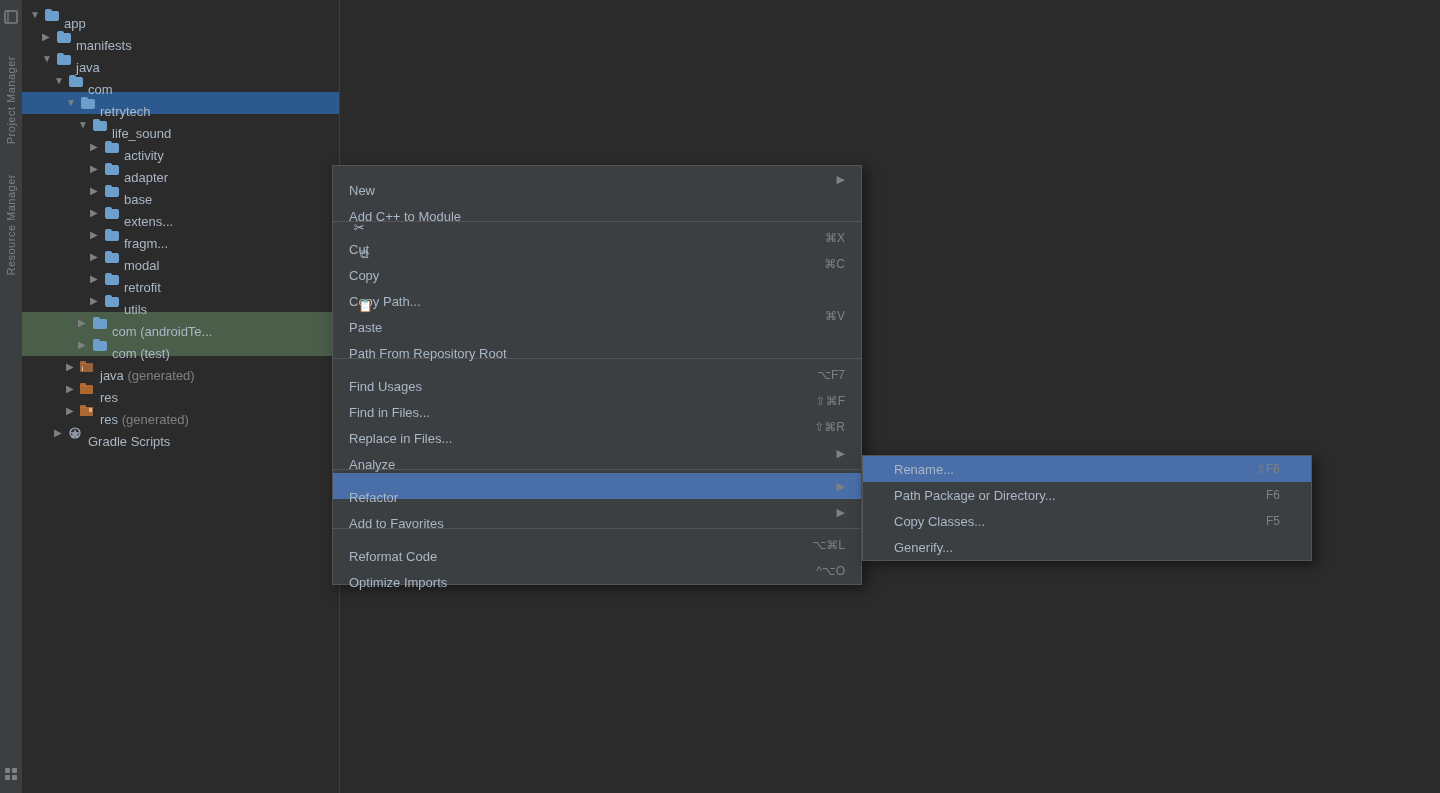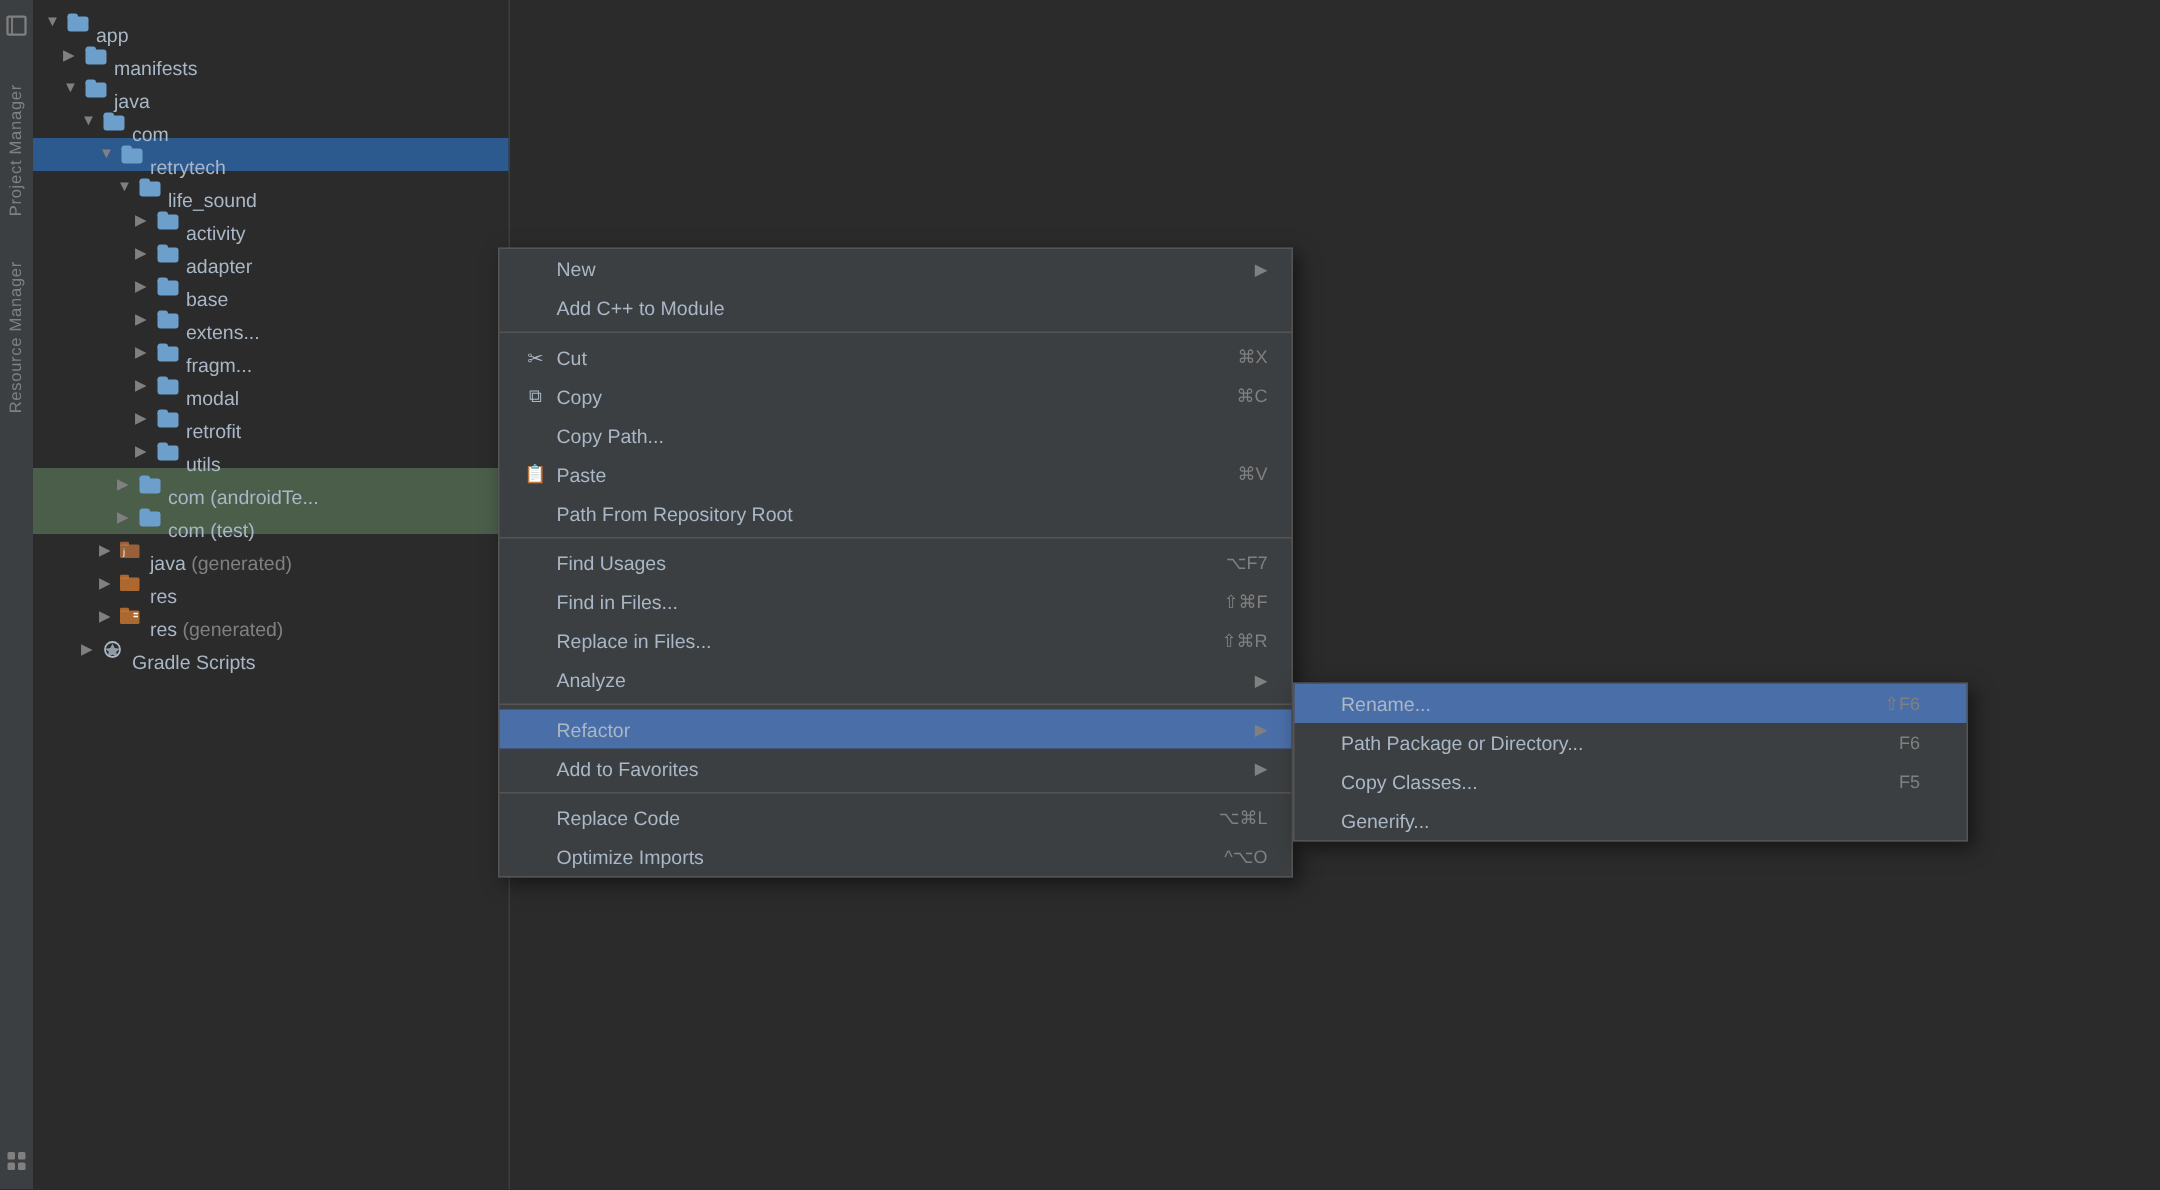--- a/index.html
+++ b/index.html
@@ -144,20 +144,21 @@
 
     .menu-item.highlighted {
       background: #4a6ea8;
       align-items: center;
     }
 
     .menu-item-left {
       display: flex;
       align-items: center;
       gap: 6px;
+      flex-direction: column;
     }
 
     .menu-item-label {
       font-size: 13px;
     }
 
     .menu-item-shortcut {
       font-size: 12px;
       color: #808080;
     }
@@ -502,21 +503,21 @@
       <span class="menu-icon"></span>
       <span class="menu-item-label">Add to Favorites</span>
     </div>
     <span class="menu-item-arrow">▶</span>
   </div>
   <div class="menu-divider"></div>
 
   <div class="menu-item">
     <div class="menu-item-left">
       <span class="menu-icon"></span>
-      <span class="menu-item-label">Replace Code</span>
+      <span class="menu-item-label">Reformat Code</span>
     </div>
     <span class="menu-item-shortcut">⌥⌘L</span>
   </div>
 
   <div class="menu-item">
     <div class="menu-item-left">
       <span class="menu-icon"></span>
       <span class="menu-item-label">Optimize Imports</span>
     </div>
     <span class="menu-item-shortcut">^⌥O</span>

